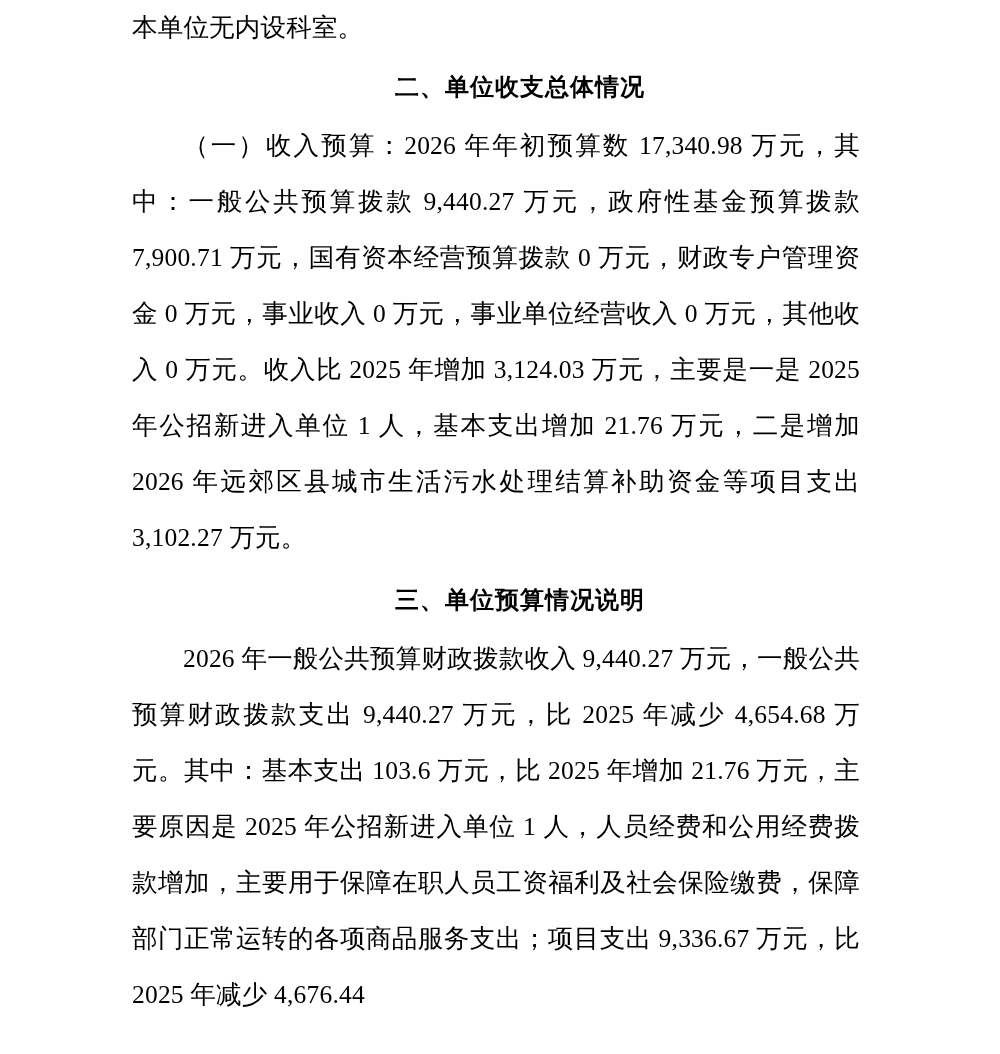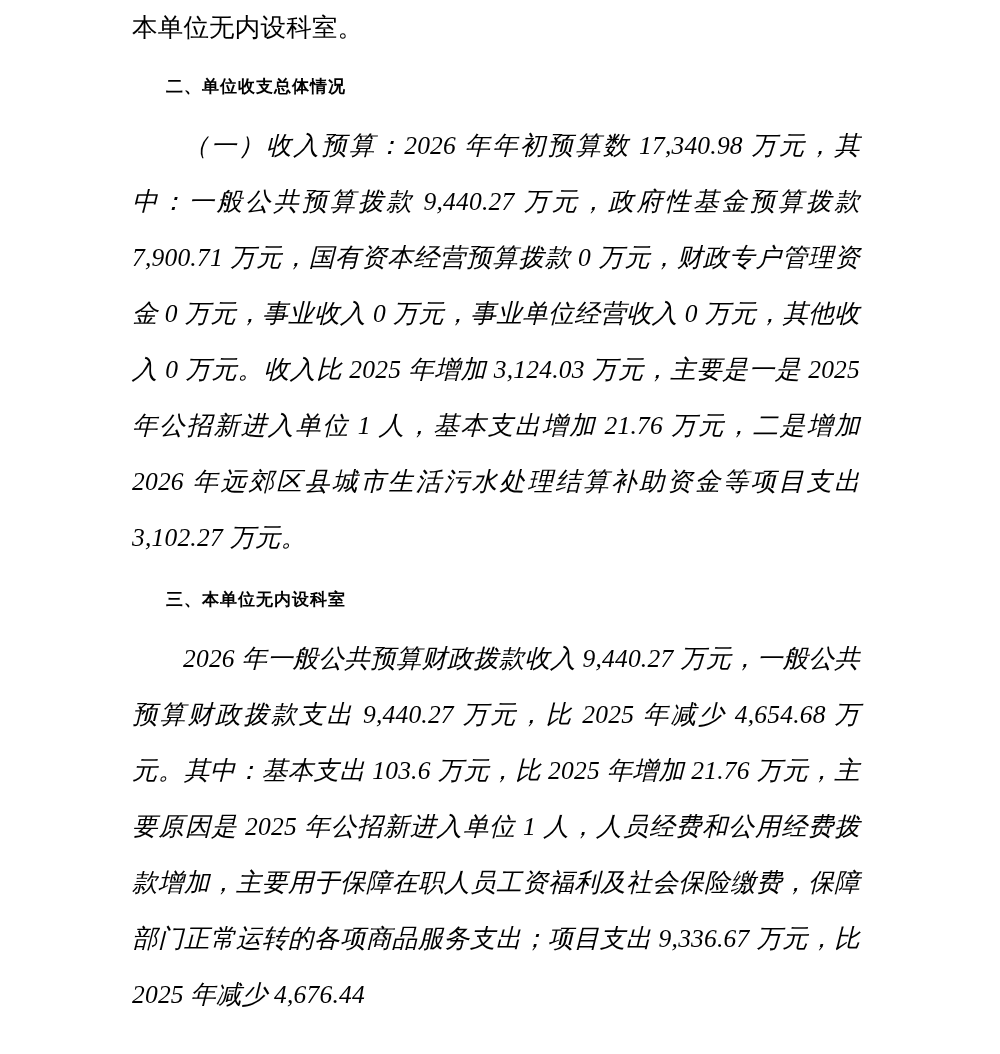--- a/index.html
+++ b/index.html
@@ -24,29 +24,29 @@
   .para {
     font-size: 25.5px;
     line-height: 56px;
     text-align: justify;
     text-justify: inter-ideograph;
     letter-spacing: 0.2px;
     margin: 0;
   }
   .indent2 {
     text-indent: 2em;
-    font-style: italic;
   }
   .heading {
-    font-size: 17px;
+    font-size: 24px;
     line-height: 56px;
     font-weight: bold;
     text-indent: 2em;
     margin: 0;
     letter-spacing: 1px;
+    text-align: center;
   }
   .gap-small { height: 3px; }
   .gap-med { height: 6px; }
 </style>
 </head>
 <body>
 
 <div class="page">
 
   <p class="para">本单位无内设科室。</p>
@@ -55,19 +55,19 @@
 
   <h2 class="heading">二、单位收支总体情况</h2>
 
   <div class="gap-small"></div>
 
   <p class="para indent2">（一）收入预算：2026 年年初预算数 17,340.98 万元，其中：一般公共预算拨款 9,440.27 万元，政府性基金预算拨款 7,900.71 万元，国有资本经营预算拨款 0 万元，财政专户管理资金 0 万元，事业收入 0 万元，事业单位经营收入 0 万元，其他收入 0 万元。收入比 2025 年增加 3,124.03 万元，主要是一是 2025 年公招新进入单位 1 人，基本支出增加 21.76 万元，二是增加 2026 年远郊区县城市生活污水处理结算补助资金等项目支出 3,102.27 万元。</p>
 
 
   <div class="gap-med"></div>
 
-  <h2 class="heading">三、本单位无内设科室</h2>
+  <h2 class="heading">三、单位预算情况说明</h2>
 
   <div class="gap-small"></div>
 
   <p class="para indent2">2026 年一般公共预算财政拨款收入 9,440.27 万元，一般公共预算财政拨款支出 9,440.27 万元，比 2025 年减少 4,654.68 万元。其中：基本支出 103.6 万元，比 2025 年增加 21.76 万元，主要原因是 2025 年公招新进入单位 1 人，人员经费和公用经费拨款增加，主要用于保障在职人员工资福利及社会保险缴费，保障部门正常运转的各项商品服务支出；项目支出 9,336.67 万元，比 2025 年减少 4,676.44</p>
 
 </div>
 
 </body></html>

